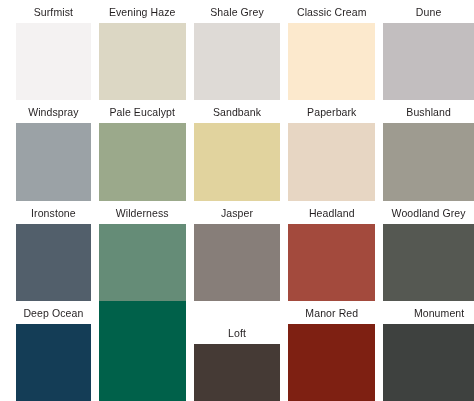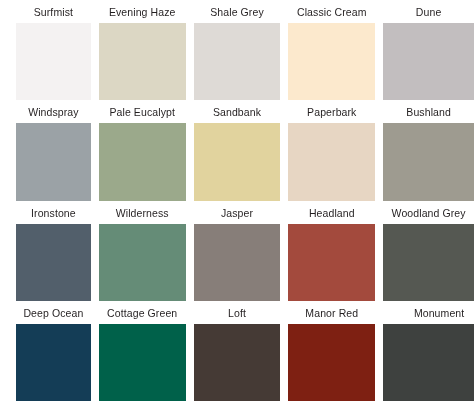--- a/index.html
+++ b/index.html
@@ -111,25 +111,24 @@
     </div>
     <div class="swatch-cell col-4">
       <div class="swatch-label" style="color: rgb(35, 31, 32);">Woodland Grey</div>
       <div class="swatch-chip" style="background-color: rgb(85, 88, 82);"></div>
     </div>
     <div class="swatch-cell col-0">
       <div class="swatch-label" style="color: rgb(35, 31, 32);">Deep Ocean</div>
       <div class="swatch-chip" style="background-color: rgb(20, 61, 86);"></div>
     </div>
     <div class="swatch-cell col-1">
-      <div class="swatch-label" style="color: rgb(35, 31, 32);">Cottage Green</div>
       <div class="swatch-chip" style="background-color: rgb(0, 97, 74);"></div>
     </div>
     <div class="swatch-cell col-2">
-      <div class="swatch-label" style="color: rgb(35, 31, 32);">Loft</div>
+      <div class="swatch-label" style="color: rgb(35, 31, 32); margin-top: 20px;">Loft</div>
       <div class="swatch-chip" style="background-color: rgb(69, 58, 53);"></div>
     </div>
     <div class="swatch-cell col-3">
       <div class="swatch-label" style="color: rgb(35, 31, 32);">Manor Red</div>
       <div class="swatch-chip" style="background-color: rgb(126, 32, 18);"></div>
     </div>
     <div class="swatch-cell col-4">
       <div class="swatch-label" style="color: rgb(35, 31, 32); margin-left: 21px;">Monument</div>
       <div class="swatch-chip" style="background-color: rgb(62, 65, 63);"></div>
     </div>

